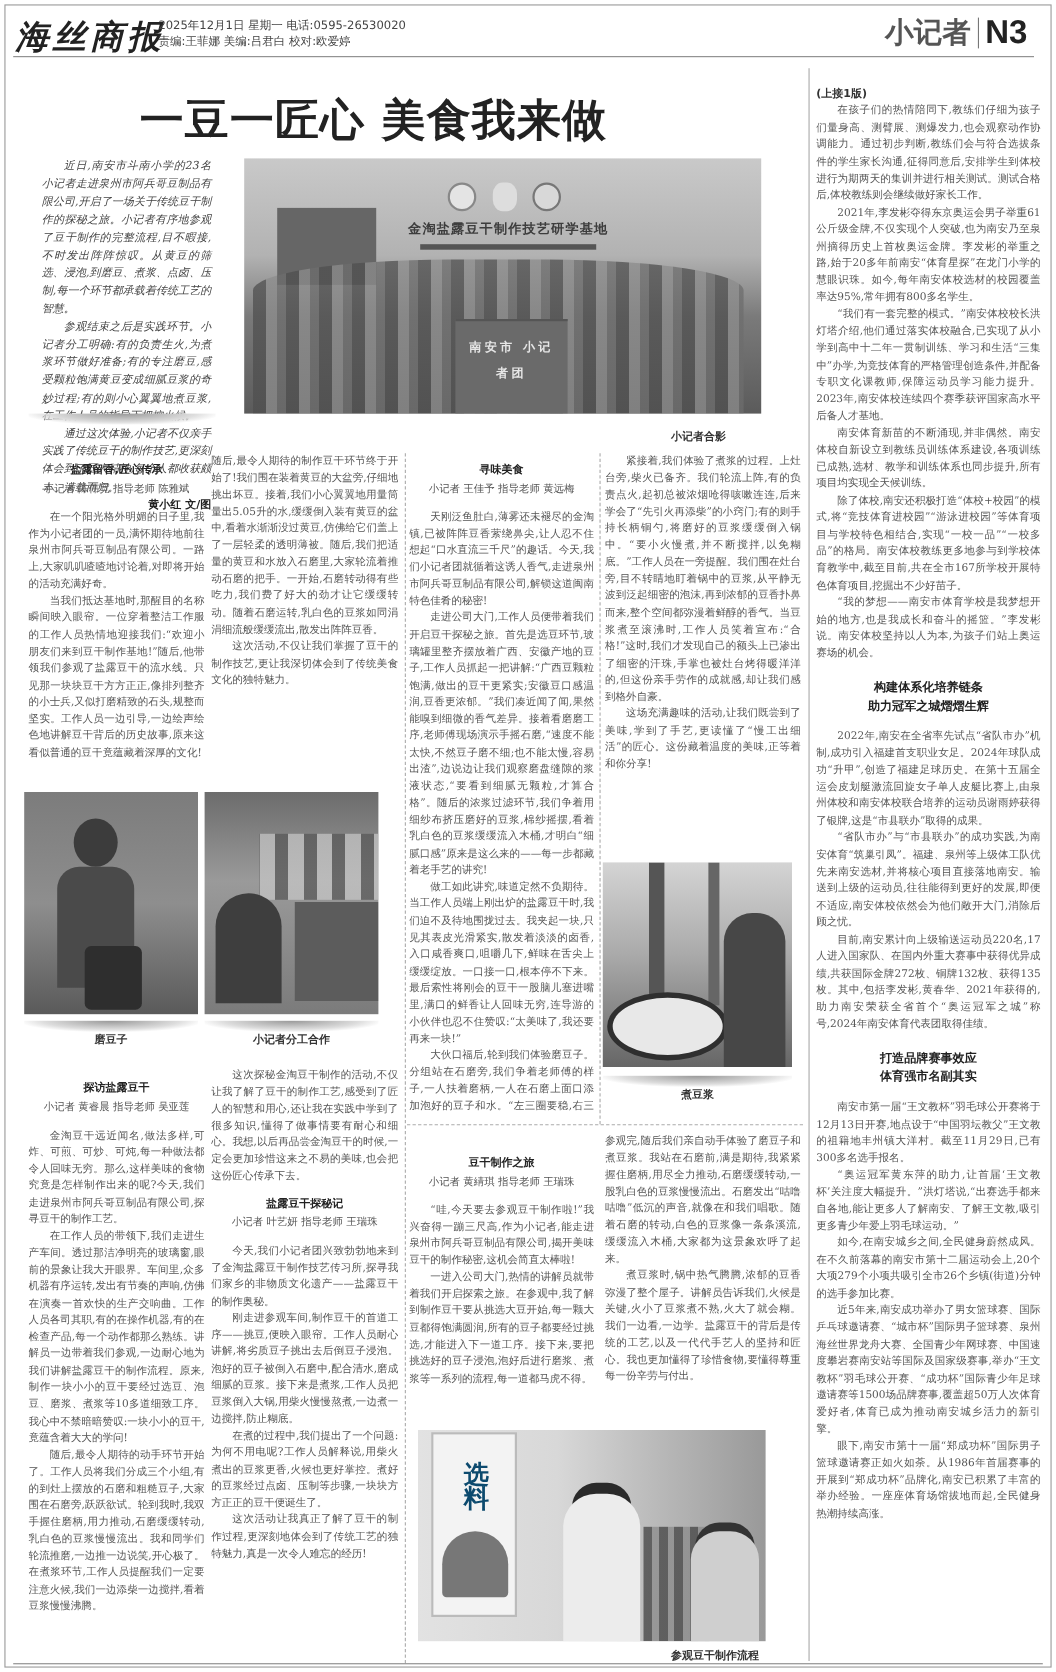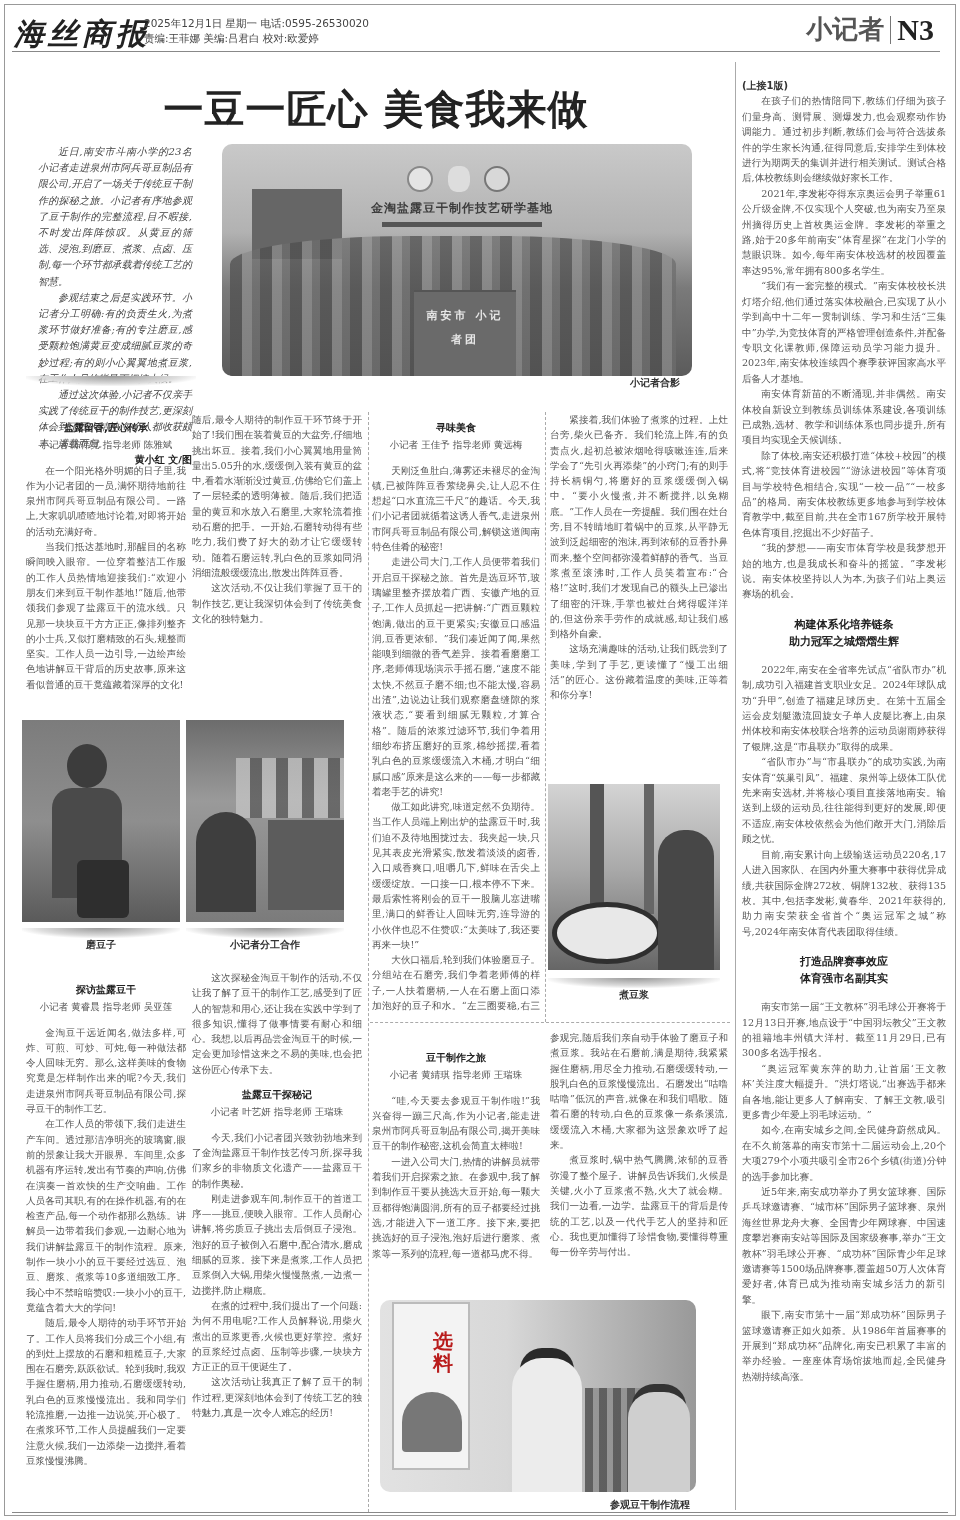--- a/index.html
+++ b/index.html
@@ -4,27 +4,27 @@
 <style>
 *{box-sizing:border-box;margin:0;padding:0}
 html,body{width:960px;height:1520px;background:#fff;overflow:hidden}
 body{font-family:"DejaVu Serif",serif;color:#444;position:relative}
 .frame{position:absolute;left:4px;top:4px;width:952px;height:1512px;border:1px solid #999}
 .masthead{position:absolute;left:12px;top:10px;width:928px;height:42px;border-bottom:1px solid #888}
 .logo{position:absolute;left:2px;top:4px;font-family:"DejaVu Serif",serif;font-size:30px;font-weight:bold;font-style:italic;color:#222;letter-spacing:4px}
 .meta{position:absolute;left:132px;top:6px;font-family:"DejaVu Sans",sans-serif;font-size:10.5px;color:#444;line-height:15px}
 .section{position:absolute;right:6px;top:2px;font-family:"DejaVu Sans",sans-serif;font-size:26px;font-weight:bold;color:#555;display:flex;align-items:center}
 .section .sep{display:inline-block;width:1px;height:28px;background:#777;margin:0 6px}
-.section .pg{color:#222;font-family:Liberation Serif, serif;font-size:30px}
-.headline{position:absolute;left:156px;top:82px;width:440px;text-align:center;font-size:40px;font-weight:bold;color:#222;letter-spacing:1px}
+.section .pg{color:#222;font-family:Liberation Sans, sans-serif;font-size:30px}
+.headline{position:absolute;left:127px;top:82px;width:440px;text-align:left;font-size:40px;font-weight:bold;color:#222;letter-spacing:1px}
 .vrule{position:absolute;top:62px;width:1px;background:#aaa}
 .lead{position:absolute;left:38px;top:144px;width:154px;font-size:10px;line-height:16.2px;color:#444;font-style:italic;text-align:justify}
 .lead p{text-indent:2em}
 .lead .sig{text-align:right;font-style:normal;font-weight:bold;color:#222}
-.photo{position:absolute;background:linear-gradient(180deg,#b9b9b9 0%,#8f8f8f 60%,#6f6f6f 100%);border-radius:10px;overflow:hidden}
+.photo{position:absolute;background:linear-gradient(180deg,#b9b9b9 0%,#8f8f8f 60%,#6f6f6f 100%);border-radius:0;overflow:hidden}
 .photo.sq{border-radius:0}
 .ph-label{position:absolute;font-family:"DejaVu Sans",sans-serif;font-weight:bold;color:#333;font-size:14px;text-align:center}
 .caption{position:absolute;font-family:"DejaVu Sans",sans-serif;font-size:10px;color:#333;font-weight:bold;text-align:center}
 .shadow{position:absolute;height:10px;background:radial-gradient(ellipse at center top,#999 0%,#ddd 55%,transparent 75%)}
 .col{position:absolute;font-size:9.6px;line-height:15.3px;color:#555;text-align:justify}
 .col p{text-indent:2em}
 .art-title{font-family:"DejaVu Sans",sans-serif;font-size:10px;font-weight:bold;text-align:center;color:#222;text-indent:0!important;margin-bottom:2px}
 .art-byline{font-size:9.5px;text-align:center;color:#555;text-indent:0!important;margin-bottom:10px}
 .dash-v{position:absolute;width:0;border-left:1px dashed #aaa}
 .dash-h{position:absolute;height:0;border-top:1px dashed #aaa}
@@ -68,21 +68,21 @@
   <div style="position:absolute;left:30px;top:45px;width:90px;height:70px;background:#666"></div>
   <div style="position:absolute;left:185px;top:22px;width:26px;height:26px;border-radius:50%;background:#e4e4e4;border:2px solid #888"></div>
   <div style="position:absolute;left:226px;top:22px;width:22px;height:26px;border-radius:40%;background:#ddd"></div>
   <div style="position:absolute;left:262px;top:22px;width:26px;height:26px;border-radius:50%;background:#d8d8d8;border:2px solid #777"></div>
   <div class="ph-label" style="left:130px;top:56px;width:220px;font-size:12px;color:#3d3d3d;letter-spacing:1px">金淘盐露豆干制作技艺研学基地</div>
   <div style="position:absolute;left:160px;top:78px;width:160px;height:5px;background:#555"></div>
   <div style="position:absolute;left:8px;top:92px;width:446px;height:140px;background:repeating-linear-gradient(90deg,#4f4f4f 0 12px,#8c8c8c 12px 22px,#6d6d6d 22px 30px);opacity:.75;border-radius:40% 40% 0 0/20% 20% 0 0"></div>
   <div style="position:absolute;left:192px;top:146px;width:102px;height:86px;background:#6a6a6a;border-top:2px solid #555"></div>
   <div class="ph-label" style="left:198px;top:160px;width:90px;font-size:11px;color:#e6e6e6;line-height:24px;letter-spacing:3px">南安市 小记者团</div>
 </div>
-<div class="caption" style="left:610px;top:376px;width:90px;text-align:center">小记者合影</div>
+<div class="caption" style="left:610px;top:390px;width:90px;text-align:left">小记者合影</div>
 
 <div class="dash-v" style="left:368px;top:412px;height:1100px"></div>
 <div class="dash-v" style="left:545px;top:412px;height:610px"></div>
 <div class="dash-h" style="left:370px;top:1022px;width:360px"></div>
 
 <div class="col" style="left:26px;top:420px;width:160px">
   <div class="art-title">盐露留香,匠心传承</div>
   <div class="art-byline">小记者 陈伟宽  指导老师 陈雅斌</div>
   <p>在一个阳光格外明媚的日子里,我作为小记者团的一员,满怀期待地前往泉州市阿兵哥豆制品有限公司。一路上,大家叽叽喳喳地讨论着,对即将开始的活动充满好奇。</p>
   <p>当我们抵达基地时,那醒目的名称瞬间映入眼帘。一位穿着整洁工作服的工作人员热情地迎接我们:“欢迎小朋友们来到豆干制作基地!”随后,他带领我们参观了盐露豆干的流水线。只见那一块块豆干方方正正,像排列整齐的小士兵,又似打磨精致的石头,规整而坚实。工作人员一边引导,一边绘声绘色地讲解豆干背后的历史故事,原来这看似普通的豆干竟蕴藏着深厚的文化!</p>
@@ -157,21 +157,21 @@
   <p>“哇,今天要去参观豆干制作啦!”我兴奋得一蹦三尺高,作为小记者,能走进泉州市阿兵哥豆制品有限公司,揭开美味豆干的制作秘密,这机会简直太棒啦!</p>
   <p>一进入公司大门,热情的讲解员就带着我们开启探索之旅。在参观中,我了解到制作豆干要从挑选大豆开始,每一颗大豆都得饱满圆润,所有的豆子都要经过挑选,才能进入下一道工序。接下来,要把挑选好的豆子浸泡,泡好后进行磨浆、煮浆等一系列的流程,每一道都马虎不得。</p>
 </div>
 <div class="col" style="left:550px;top:1030px;width:178px;height:268px;overflow:hidden">
   <p style="text-indent:0">参观完,随后我们亲自动手体验了磨豆子和煮豆浆。我站在石磨前,满是期待,我紧紧握住磨柄,用尽全力推动,石磨缓缓转动,一股乳白色的豆浆慢慢流出。石磨发出“咕噜咕噜”低沉的声音,就像在和我们唱歌。随着石磨的转动,白色的豆浆像一条条溪流,缓缓流入木桶,大家都为这景象欢呼了起来。</p>
   <p>煮豆浆时,锅中热气腾腾,浓郁的豆香弥漫了整个屋子。讲解员告诉我们,火候是关键,火小了豆浆煮不熟,火大了就会糊。我们一边看,一边学。盐露豆干的背后是传统的工艺,以及一代代手艺人的坚持和匠心。我也更加懂得了珍惜食物,要懂得尊重每一份辛劳与付出。</p>
 </div>
 
 <div class="photo" style="left:380px;top:1300px;width:316px;height:192px;background:linear-gradient(90deg,#e2e2e2 0%,#d8d8d8 40%,#b8b8b8 70%,#999 100%)">
   <div style="position:absolute;left:12px;top:2px;width:78px;height:168px;background:#f3f3f3;border:2px solid #bbb">
-    <div class="ph-label" style="left:32px;top:26px;width:34px;font-size:20px;line-height:22px;color:#b91c1c;word-break:break-all">选料</div>
+    <div class="ph-label" style="left:22px;top:26px;width:34px;font-size:23px;line-height:22px;color:#0c4a6e;word-break:break-all">选料</div>
     <div style="position:absolute;left:8px;top:88px;width:60px;height:60px;background:#777;border-radius:30px 30px 4px 4px"></div>
   </div>
   <div style="position:absolute;left:132px;top:58px;width:70px;height:134px;background:#ececec;border-radius:30px 30px 0 0;box-shadow:0 -18px 0 -8px #2a2a2a"></div>
   <div style="position:absolute;left:205px;top:88px;width:60px;height:104px;background:repeating-linear-gradient(90deg,#3a3a3a 0 8px,#888 8px 14px);opacity:.7"></div>
   <div style="position:absolute;left:248px;top:92px;width:62px;height:100px;background:#cfcfcf;border-radius:26px 26px 0 0;box-shadow:0 -12px 0 -4px #333"></div>
 </div>
 <div class="caption" style="left:560px;top:1498px;width:130px;text-align:right">参观豆干制作流程</div>
 
 <div class="side">
   <div class="cont">(上接1版)</div>

